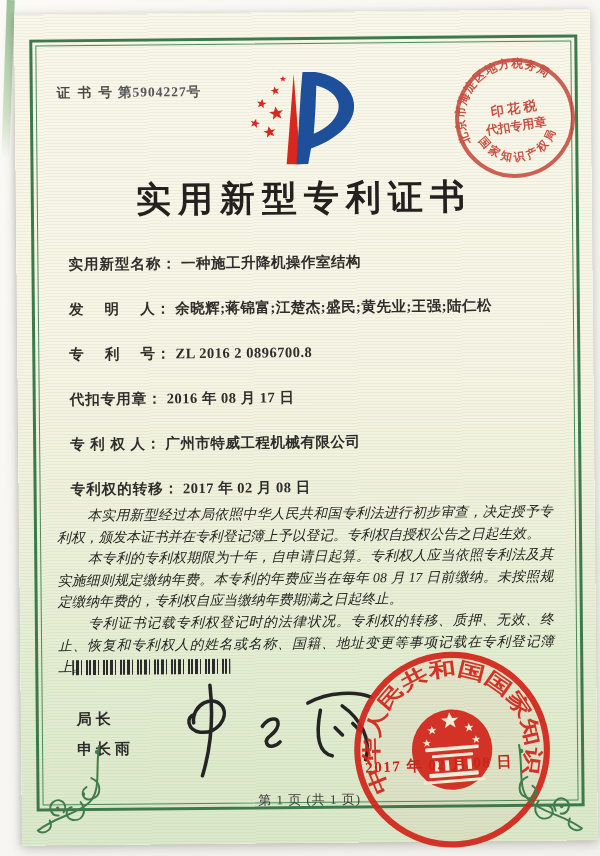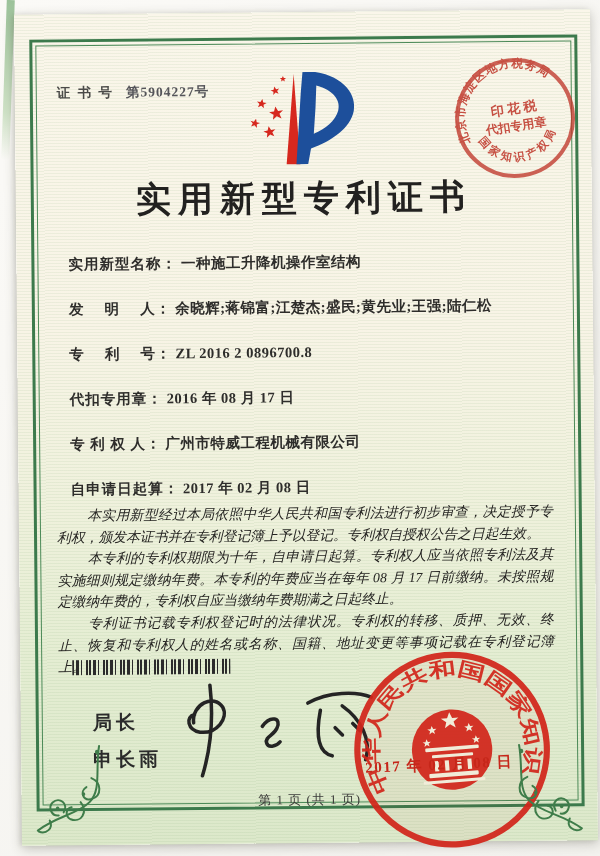--- a/index.html
+++ b/index.html
@@ -27,21 +27,21 @@
     border: 3px solid #3c7a4c;
   }
   .frame-inner {
     position: absolute; left: 21px; top: 31px; right: 19px; bottom: 40px;
     border: 1px solid #4c8a58;
   }
   .cert-no {
     position: absolute; left: 42px; top: 70px;
     font-size: 13.5px; letter-spacing: 2px; color: #4a4a48; font-weight: 600;
   }
-  .cert-no .num { margin-left: 12px; letter-spacing: 1px; color: #55555a; }
+  .cert-no .num { margin-left: 4px; letter-spacing: 1px; color: #55555a; }
   .tax-stamp { position: absolute; left: 434px; top: 42px; width: 132px; height: 132px; opacity: 0.88; }
   .logo { position: absolute; left: 212px; top: 60px; width: 138px; height: 98px; }
   .title {
     position: absolute; left: 0; top: 163px; width: 100%;
     text-align: center; font-size: 35px; font-weight: 700;
     letter-spacing: 7px; color: #222120;
   }
   .fields { position: absolute; left: 52px; top: 240px; width: 480px; }
   .field-row { margin-bottom: 24px; line-height: 21px; font-size: 14.5px; font-weight: 600; color: #2e2d2b; white-space: nowrap; }
   .field-row .flabel { letter-spacing: 1px; }
@@ -53,21 +53,21 @@
   }
   .body-text p { text-indent: 2.2em; font-style: italic; }
   .barcode {
     position: absolute; left: 52px; top: 646px; width: 158px; height: 15px;
     background: repeating-linear-gradient(90deg,
       #2b2b2b 0 2px, transparent 2px 4px,
       #2b2b2b 4px 7px, transparent 7px 9px,
       #2b2b2b 9px 10px, transparent 10px 14px,
       #2b2b2b 14px 16px, transparent 16px 17px);
   }
-  .director { position: absolute; left: 72px; top: 696px; font-size: 19px; font-weight: 700; color: #2b2b2b; letter-spacing: 4px; }
+  .director { position: absolute; left: 56px; top: 696px; font-size: 15px; font-weight: 700; color: #2b2b2b; letter-spacing: 4px; }
   .director div { margin-bottom: 11px; }
   .signature { position: absolute; left: 140px; top: 664px; width: 232px; height: 104px; }
   .emblem-seal { position: absolute; left: 328px; top: 636px; width: 206px; height: 206px; opacity: 0.93; }
   .seal-date {
     position: absolute; left: 344px; top: 744px; width: 190px;
     color: #c6271a; font-size: 15px; font-weight: 700; letter-spacing: 1.5px;
     transform: rotate(-2deg); white-space: nowrap;
   }
   .page-footer {
     position: absolute; left: 0; top: 779px; width: 100%;
@@ -151,21 +151,21 @@
     <div class="field-row">
       <span class="flabel">专　 利 　号：</span><span class="fvalue">ZL 2016 2 0896700.8</span>
     </div>
     <div class="field-row">
       <span class="flabel">代扣专用章：</span><span class="fvalue">2016 年 08 月 17 日</span>
     </div>
     <div class="field-row">
       <span class="flabel">专 利 权 人：</span><span class="fvalue">广州市特威工程机械有限公司</span>
     </div>
     <div class="field-row">
-      <span class="flabel">自申请日起算：</span><span class="fvalue">2017 年 02 月 08 日</span>
+      <span class="flabel">专利权的转移：</span><span class="fvalue">2017 年 02 月 08 日</span>
     </div>
   </div>
 
   <div class="body-text">
     <p>本实用新型经过本局依照中华人民共和国专利法进行初步审查，决定授予专利权，颁发本证书并在专利登记簿上予以登记。专利权自授权公告之日起生效。</p>
     <p>本专利的专利权期限为十年，自申请日起算。专利权人应当依照专利法及其实施细则规定缴纳年费。本专利的年费应当在每年 08 月 17 日前缴纳。未按照规定缴纳年费的，专利权自应当缴纳年费期满之日起终止。</p>
     <p>专利证书记载专利权登记时的法律状况。专利权的转移、质押、无效、终止、恢复和专利权人的姓名或名称、国籍、地址变更等事项记载在专利登记簿上。</p>
   </div>
 
   <div class="barcode"></div>

